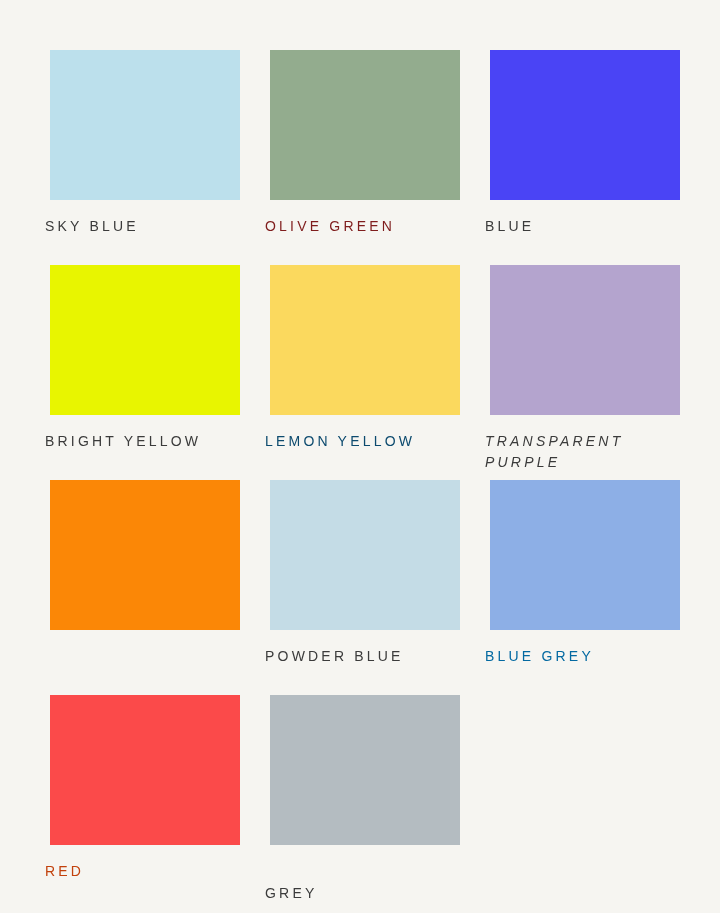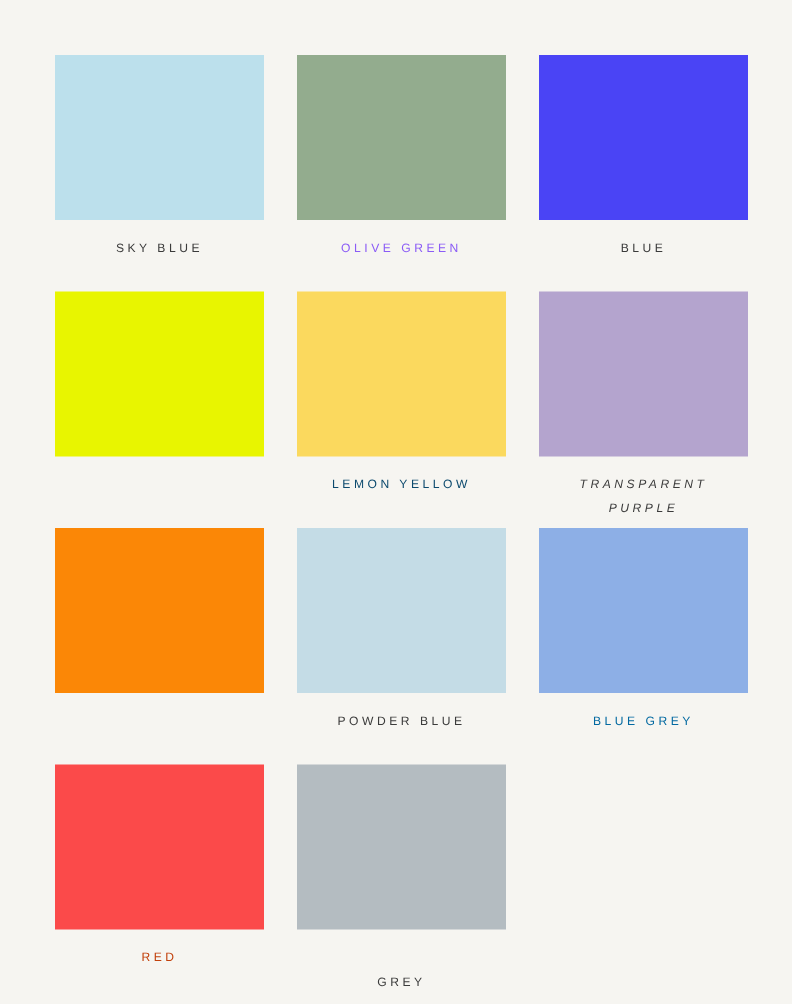--- a/index.html
+++ b/index.html
@@ -35,50 +35,50 @@
     width: 190px;
   }
   .swatch-chip {
     width: 190px;
     height: 150px;
     display: block;
   }
   .swatch-label {
     margin-top: 16px;
     width: 200px;
-    text-align: center;
     font-family: "Liberation Sans", sans-serif;
-    font-size: 11px;
+    font-size: 14px;
     font-weight: 400;
     letter-spacing: 3.2px;
     line-height: 21px;
     color: #3B3B3B;
     text-transform: uppercase;
     white-space: pre-line;
   }
 </style>
 <title>Color Palette</title></head>
 <body style="background: rgb(246, 245, 241);">
 
 <div id="palette-page" style="background: rgb(246, 245, 241);">
   <div id="swatch-grid">
       <div class="swatch-cell">
         <div class="swatch-chip" style="background: rgb(188, 224, 236);"></div>
         <div class="swatch-label" style="color: rgb(59, 59, 59);">SKY BLUE</div>
       </div>
       <div class="swatch-cell">
         <div class="swatch-chip" style="background: rgb(147, 172, 142);"></div>
-        <div class="swatch-label" style="color: #8b5cf6;">OLIVE GREEN</div>
+        <div class="swatch-label" style="color: #7f1d1d;">OLIVE GREEN</div>
       </div>
       <div class="swatch-cell">
         <div class="swatch-chip" style="background: rgb(74, 68, 245);"></div>
         <div class="swatch-label" style="color: rgb(59, 59, 59);">BLUE</div>
       </div>
       <div class="swatch-cell">
         <div class="swatch-chip" style="background: rgb(232, 245, 0);"></div>
+        <div class="swatch-label" style="color: rgb(59, 59, 59);">BRIGHT YELLOW</div>
       </div>
       <div class="swatch-cell">
         <div class="swatch-chip" style="background: rgb(251, 217, 94);"></div>
         <div class="swatch-label" style="color: #0c4a6e;">LEMON YELLOW</div>
       </div>
       <div class="swatch-cell">
         <div class="swatch-chip" style="background: rgb(180, 164, 206);"></div>
         <div class="swatch-label" style="color: rgb(59, 59, 59); font-style: italic;">TRANSPARENT
 PURPLE</div>
       </div>

